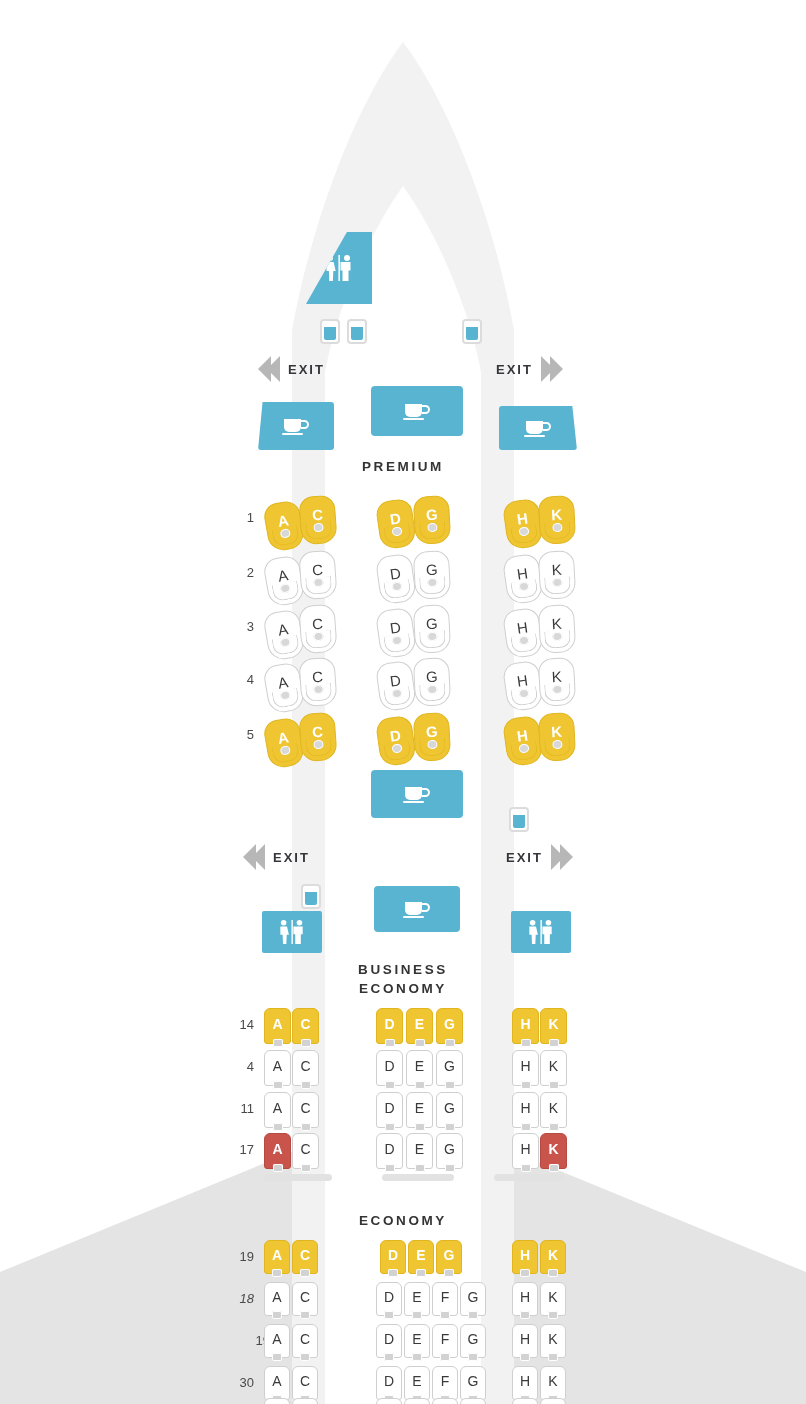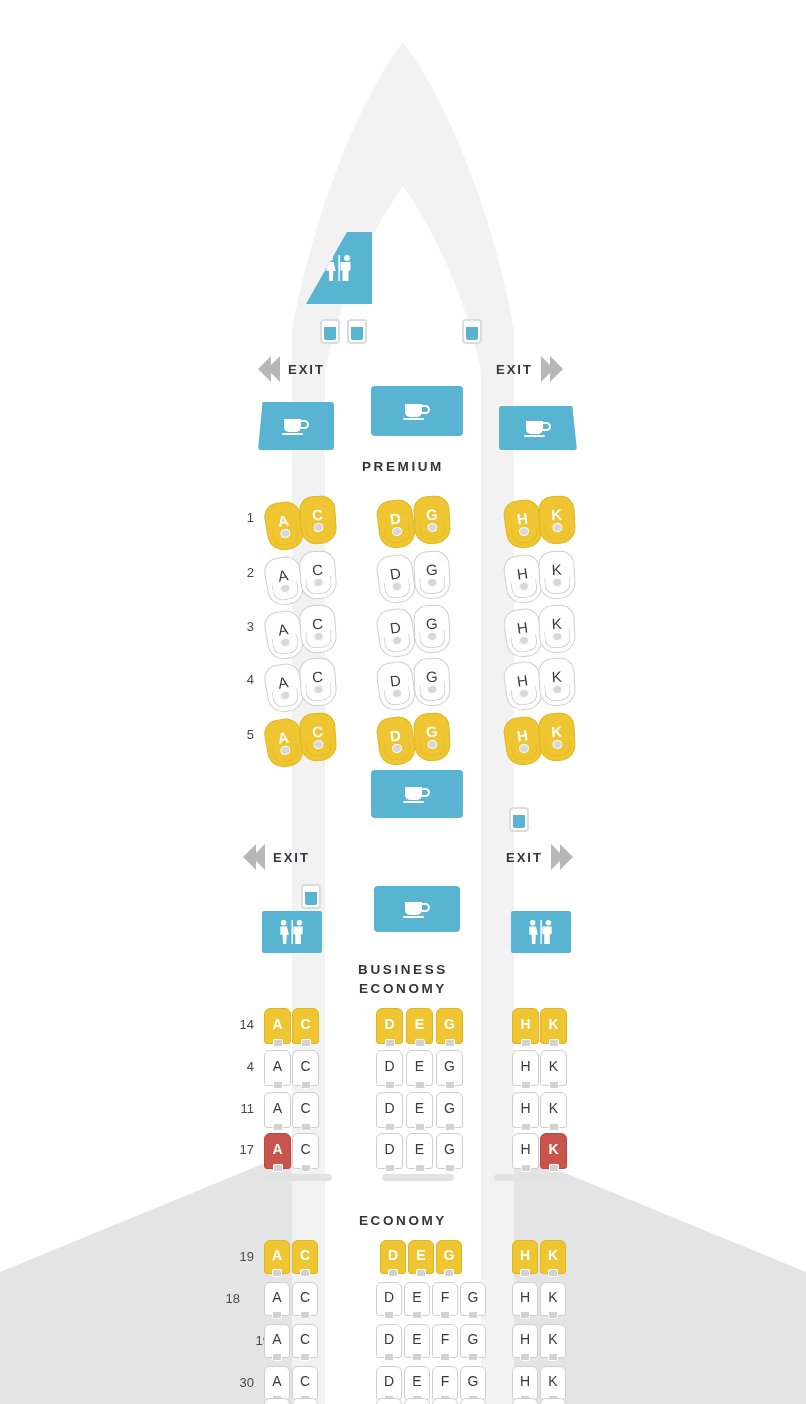--- a/index.html
+++ b/index.html
@@ -497,21 +497,21 @@
       </div>
       <div class="seat eco sel" style="top: 1240px; left: 436px;">
         <span class="lbl">G</span>
       </div>
       <div class="seat eco sel" style="top: 1240px; left: 512px;">
         <span class="lbl">H</span>
       </div>
       <div class="seat eco sel" style="top: 1240px; left: 540px;">
         <span class="lbl">K</span>
       </div>
-      <div class="row-num" style="left: 214px; top: 1291px;">18</div>
+      <div class="row-num" style="left: 228px; top: 1291px; font-style: italic;">18</div>
       <div class="seat eco" style="top: 1282px; left: 264px;">
         <span class="lbl">A</span>
       </div>
       <div class="seat eco" style="top: 1282px; left: 292px;">
         <span class="lbl">C</span>
       </div>
       <div class="seat eco" style="top: 1282px; left: 376px;">
         <span class="lbl">D</span>
       </div>
       <div class="seat eco" style="top: 1282px; left: 404px;">

